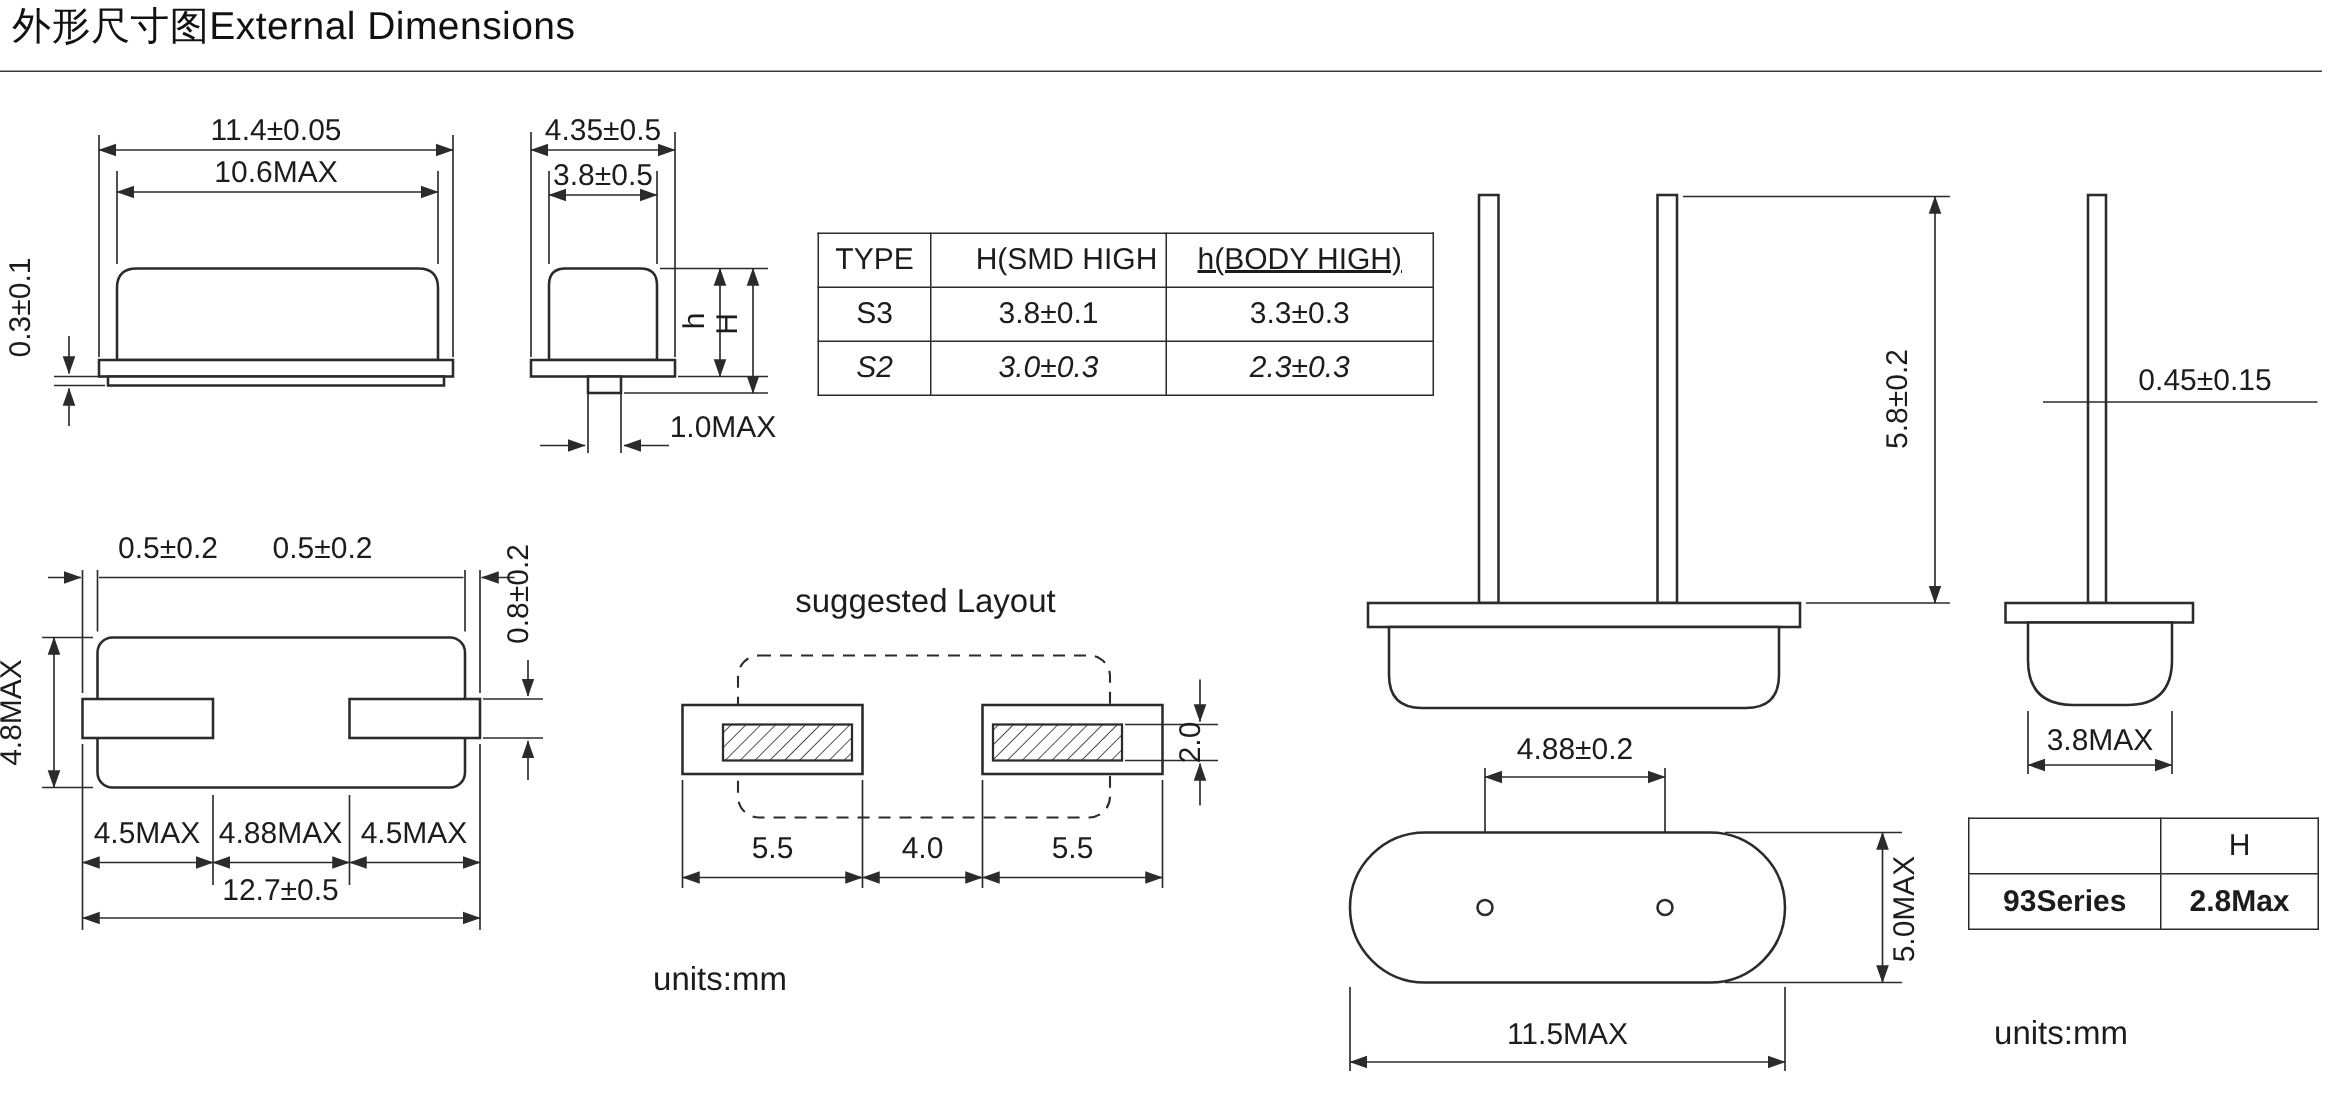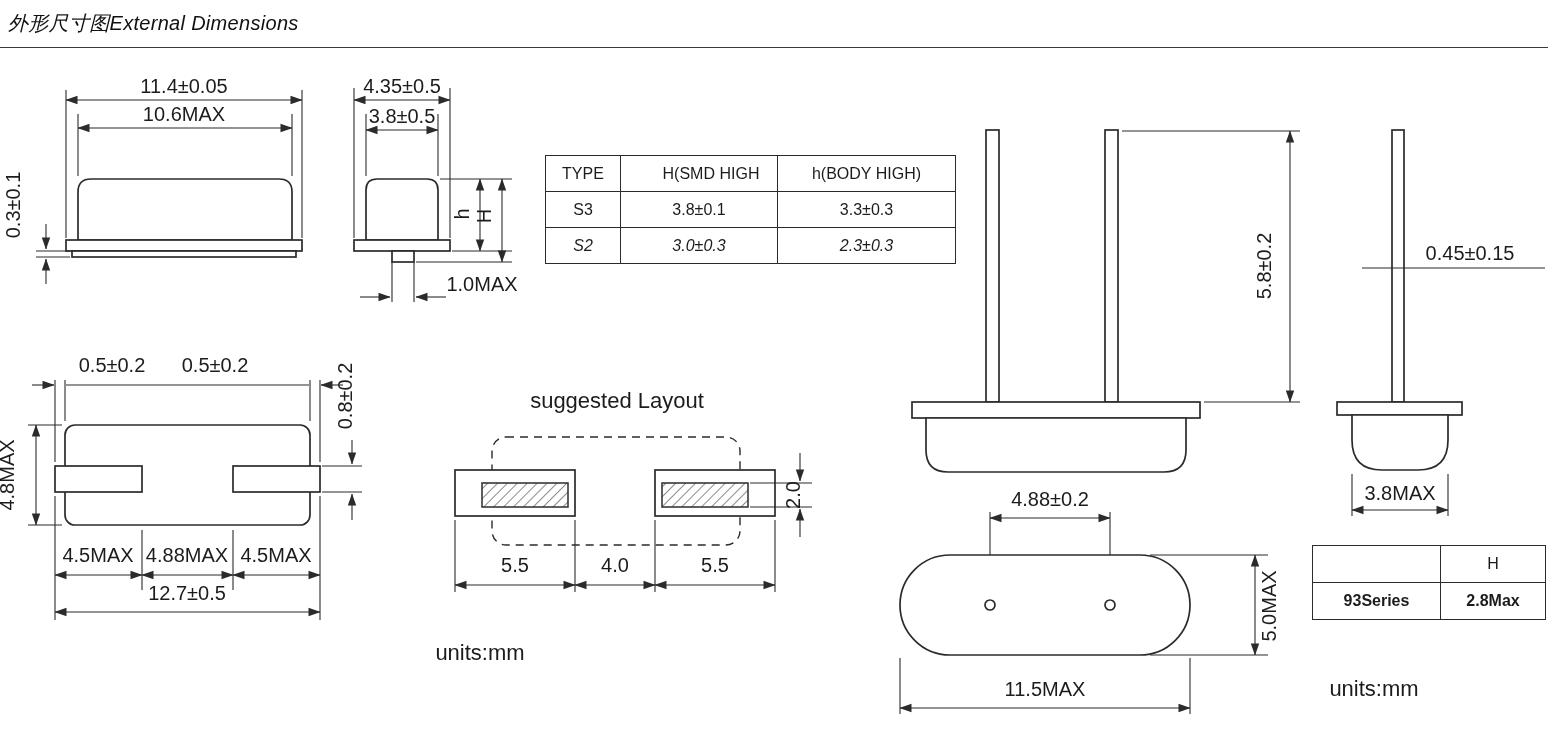--- a/index.html
+++ b/index.html
@@ -1,27 +1,27 @@
 <!DOCTYPE html>
 <html><head>
 <meta charset="utf-8">
 <style>
   * { margin:0; padding:0; box-sizing:border-box; }
   html,body { width:1554px; height:741px; background:#ffffff; font-family:"Liberation Sans", sans-serif; }
   .stage { position:relative; width:1554px; height:741px; background:#ffffff; overflow:hidden; }
-  .page-title { position:absolute; left:8px; top:10px; font-size:20px; font-weight:500; color:#111; white-space:nowrap; letter-spacing:0.3px;font-style:italic; }
+  .page-title { position:absolute; left:8px; top:0px; font-size:26px; font-weight:500; color:#111; white-space:nowrap; letter-spacing:0.3px; }
   .title-rule { position:absolute; left:0px; top:47px; width:1548px; height:0; border-top:1.5px solid #3a3a3a; }
   svg.drawing { position:absolute; left:0; top:0; }
   svg text { font-family:"Liberation Sans", sans-serif; font-size:20px; fill:#1c1c1c; text-anchor:middle; }
   svg text.lg { font-size:22px; }
   .ol  { fill:#ffffff; stroke:#2b2b2b; stroke-width:1.7; }
   .ln  { fill:none; stroke:#2b2b2b; stroke-width:1.1; }
   .dash{ stroke-dasharray:8 6; stroke-width:1.4; }
   .hr  { fill:url(#hatch); stroke:#2b2b2b; stroke-width:1.5; }
-  .dim-table { position:absolute; border-collapse:collapse; font-size:16px; color:#1c1c1c; text-align:center; background:#fff; }
+  .dim-table { position:absolute; border-collapse:collapse; font-size:20px; color:#1c1c1c; text-align:center; background:#fff; }
   .dim-table td { border:1.6px solid #2b2b2b; vertical-align:middle; }
 </style>
 </head>
 <body>
 
 <div class="stage">
 
   <div class="page-title">外形尺寸图External Dimensions</div>
   <div class="title-rule"></div>
 
@@ -214,21 +214,21 @@
       <text x="1045" y="696">11.5MAX</text>
       <text class="lg" x="1374" y="696">units:mm</text>
     </g>
   </svg>
 
   <table class="dim-table" style="left:545px; top:155px;">
     <tbody>
       <tr style="height:36px;">
         <td style="width:75px;">TYPE</td>
         <td style="width:157px;padding-left:24px;">H(SMD HIGH</td>
-        <td style="width:178px;">h(BODY HIGH)</td>
+        <td style="width:178px;text-decoration:underline;">h(BODY HIGH)</td>
       </tr>
       <tr style="height:36px;margin-top:22px;">
         <td>S3</td>
         <td>3.8±0.1</td>
         <td>3.3±0.3</td>
       </tr>
       <tr style="height:36px;font-style:italic;">
         <td>S2</td>
         <td>3.0±0.3</td>
         <td>2.3±0.3</td>

